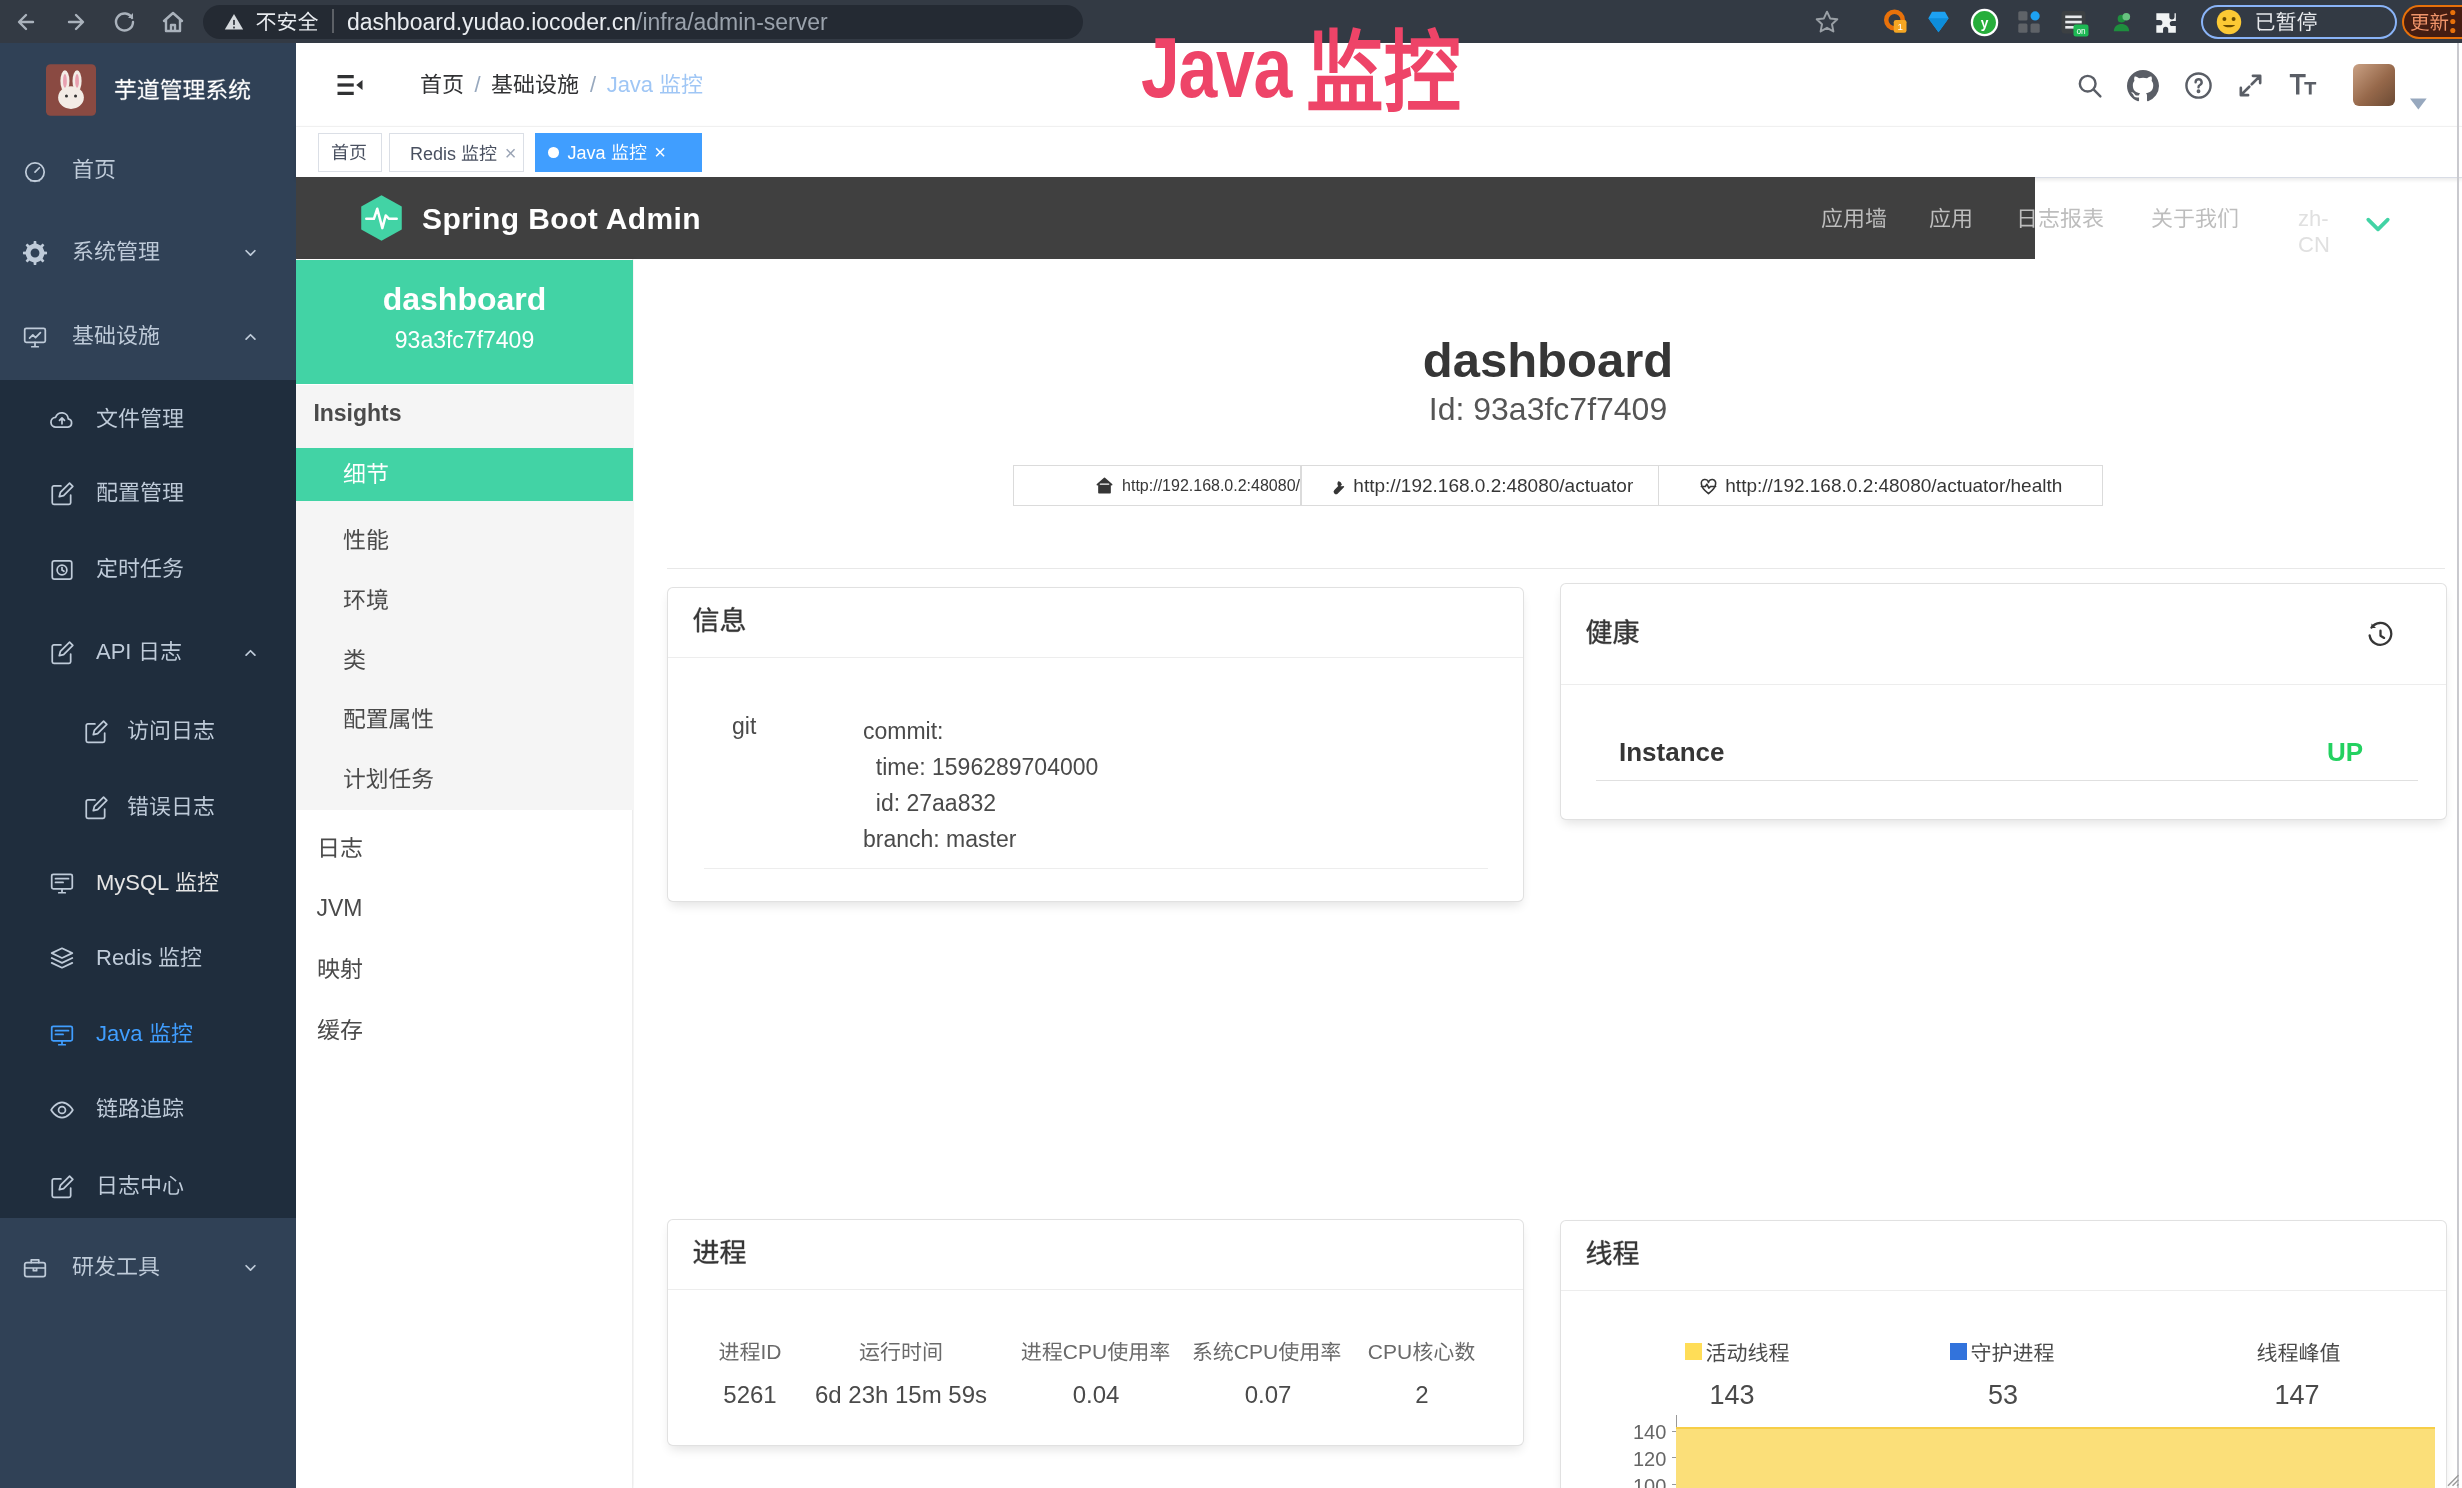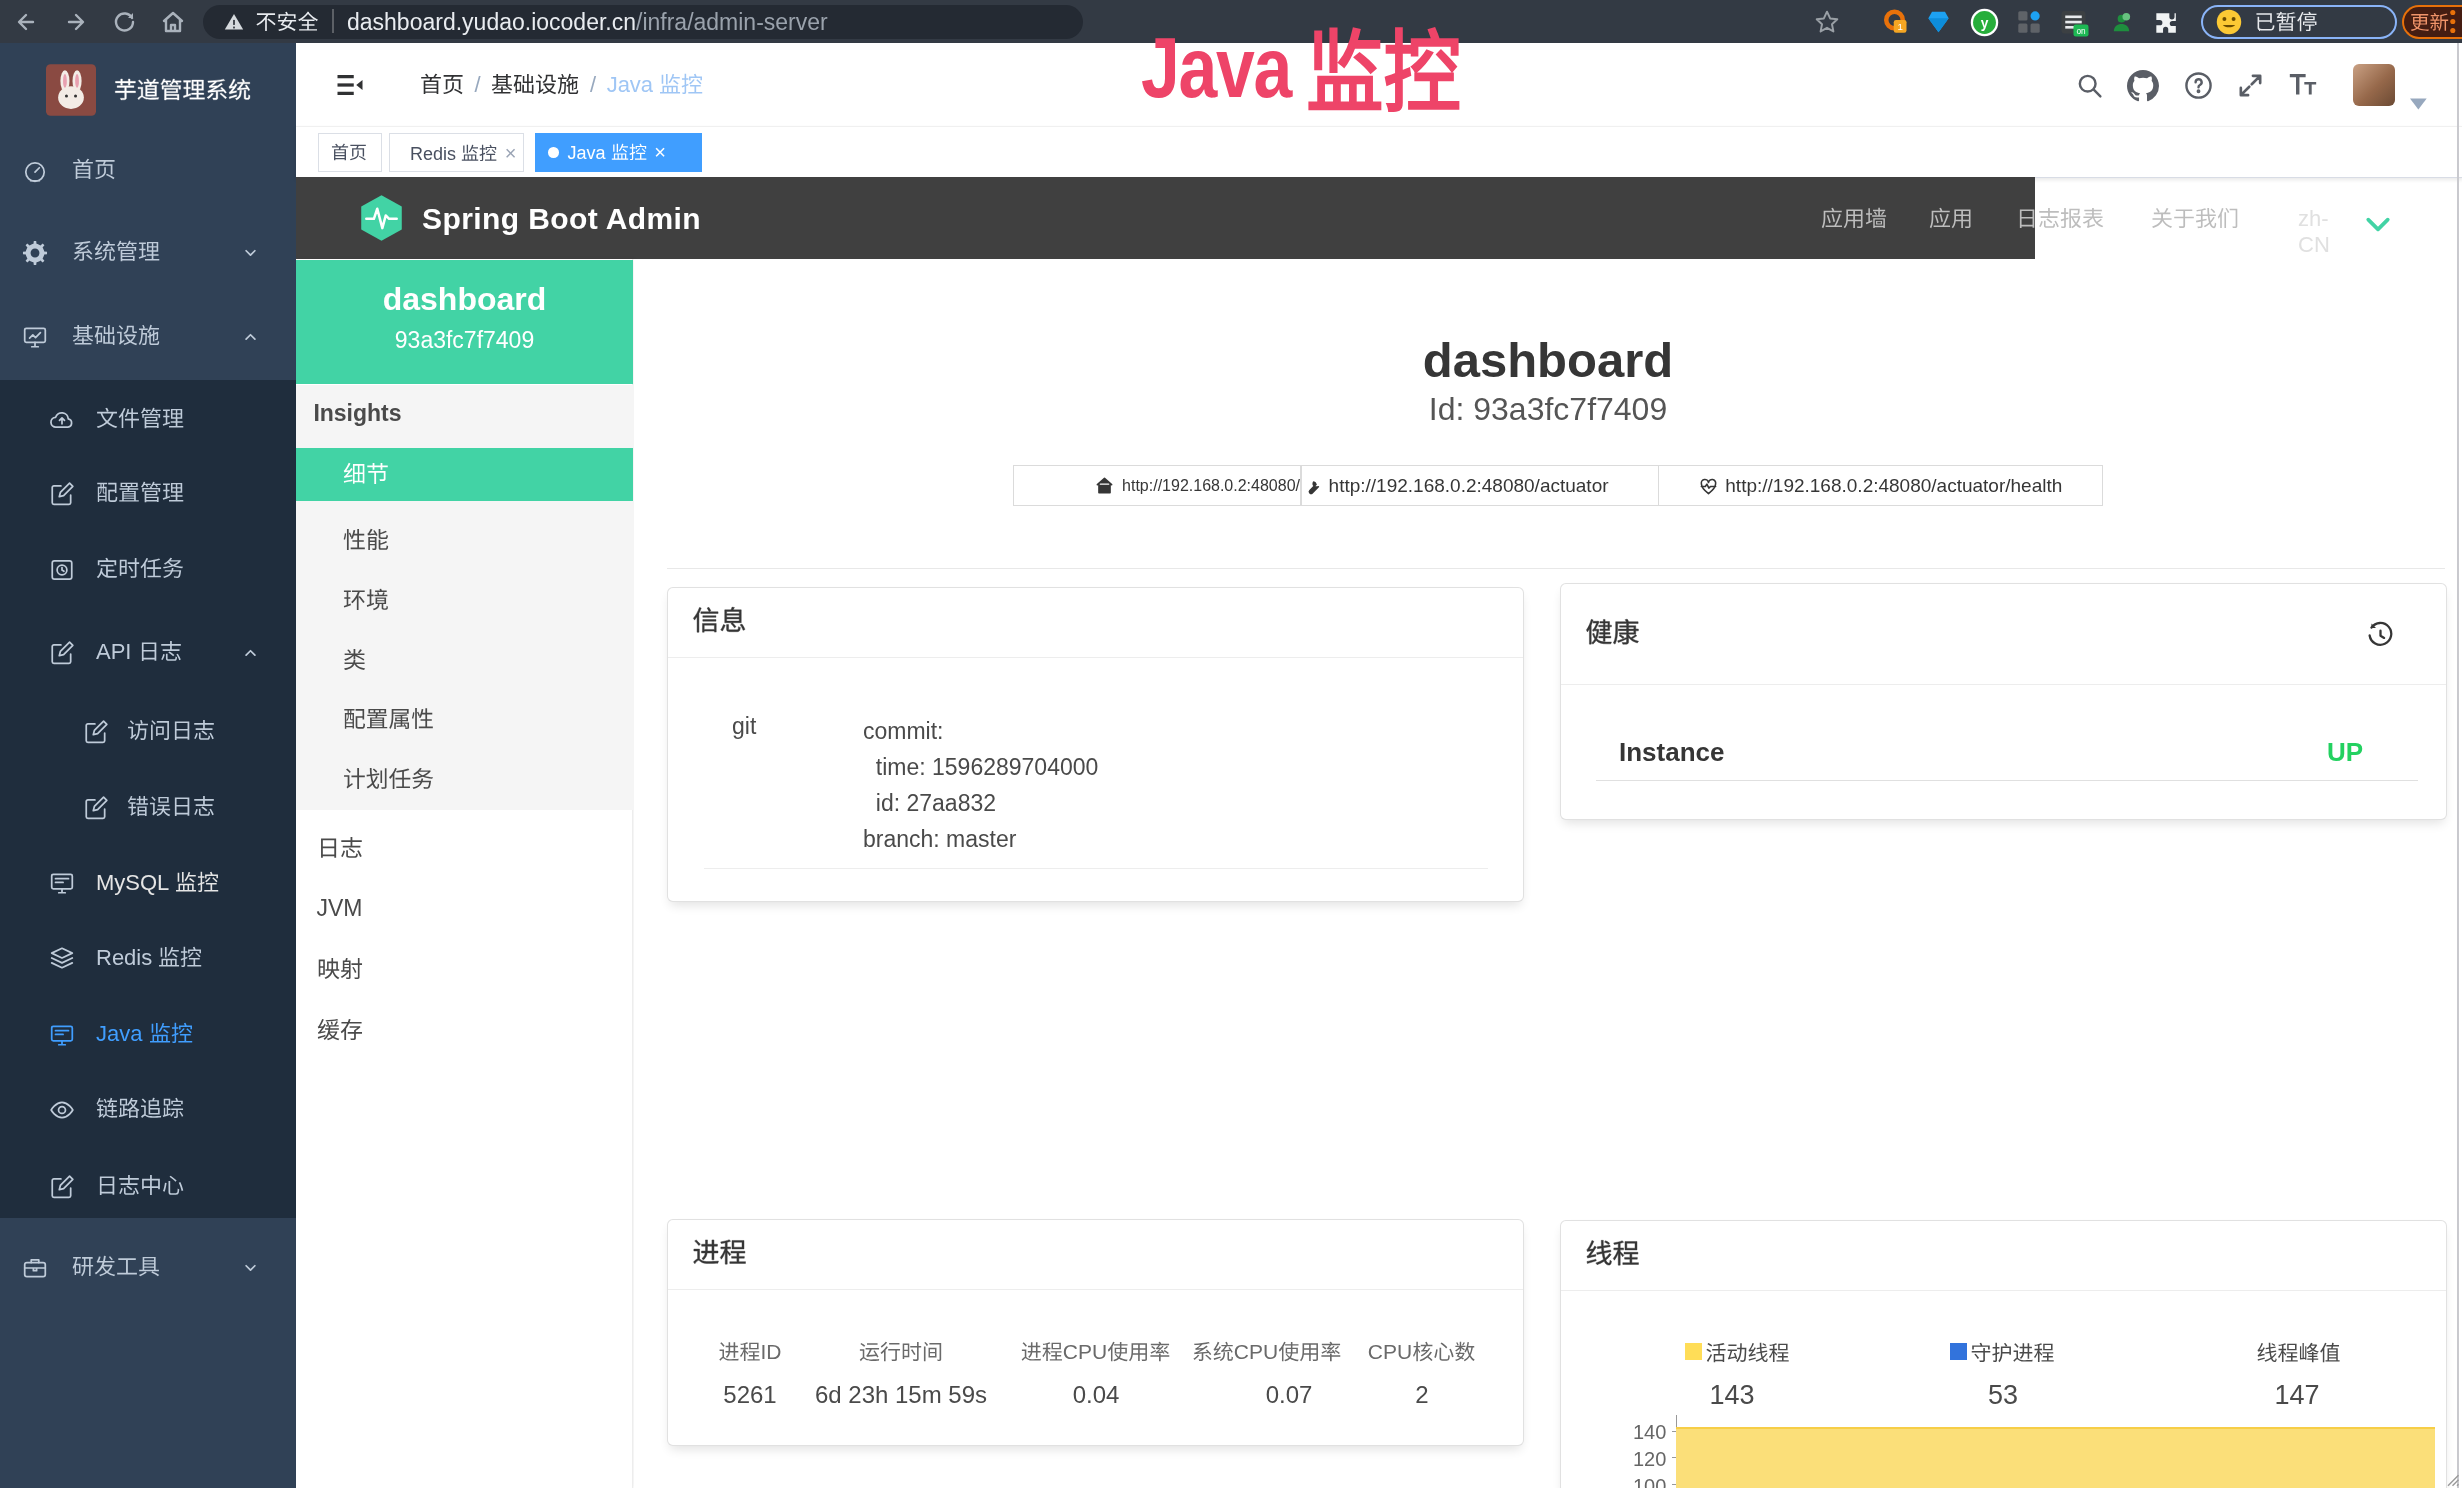--- a/index.html
+++ b/index.html
@@ -505,21 +505,21 @@
         <use href="#u7f13"></use>
         <use href="#u5b58" x="1000"></use>
       </svg></div>
   </div>
 <div class="ab" style="left:634px;top:259px;width:1828px;height:1229px;background:#fff">
     <div class="ab" style="left:0;top:73px;width:1828px;text-align:center;color:#363636;font-size:49px;font-weight:bold">dashboard</div>
     <div class="ab" style="left:0;top:132px;width:1828px;text-align:center;color:#555;font-size:32px">Id: 93a3fc7f7409</div>
     <div class="ab" style="left:379px;top:206px;width:288px;height:41px;border:0.8px solid #dbdbdb;background:#fff;font-size:16px;color:#363636;line-height:39px;text-align:right;white-space:nowrap"><svg class="ic" style="width:19px;height:19px;stroke:#363636;stroke-width:2;vertical-align:-3.8px" viewBox="0 0 24 24">
         <path d="M3 11l9-8 9 8M5 9.5V21h14V9.5" fill="#363636"></path>
       </svg><span style="margin-left:7.6px">http://192.168.0.2:48080/</span></div>
-    <div class="ab" style="left:667px;top:206px;width:358px;height:41px;border:0.8px solid #dbdbdb;background:#fff;font-size:19px;color:#363636;line-height:39px;text-align:left;white-space:nowrap"><svg class="ic" style="width:19px;height:19px;stroke:#363636;stroke-width:2;vertical-align:-3.8px" viewBox="0 0 24 24">
+    <div class="ab" style="left:667px;top:206px;width:358px;height:41px;border:0.8px solid #dbdbdb;background:#fff;font-size:19px;color:#363636;line-height:39px;text-align:center;white-space:nowrap"><svg class="ic" style="width:19px;height:19px;stroke:#363636;stroke-width:2;vertical-align:-3.8px" viewBox="0 0 24 24">
         <path d="M14.7 6.3a4.5 4.5 0 0 0 6 6L13 20a2.1 2.1 0 0 1-3-3l7.7-7.7a4.5 4.5 0 0 0-3-3z" fill="#363636"></path>
       </svg><span style="margin-left:7.6px">http://192.168.0.2:48080/actuator</span></div>
     <div class="ab" style="left:1024px;top:206px;width:445px;height:41px;border:0.8px solid #dbdbdb;background:#fff;font-size:19px;color:#363636;line-height:39px;text-align:center;white-space:nowrap"><svg class="ic" style="width:19px;height:19px;stroke:#363636;stroke-width:2;vertical-align:-3.8px" viewBox="0 0 24 24">
         <path d="M12 21S3 14 3 8.5A4.5 4.5 0 0 1 12 7a4.5 4.5 0 0 1 9 1.5C21 14 12 21 12 21z"></path>
         <path d="M3 12h5l2-3 2.5 5 2-2h6.5"></path>
       </svg><span style="margin-left:7.6px">http://192.168.0.2:48080/actuator/health</span></div>
     <div class="ab" style="left:33px;top:309px;width:1778px;height:0.8px;background:#e8e8e8"></div>
     <div class="ab" style="left:33px;top:328px;width:857px;height:315px;background:#fff;border-radius:6px;border:0.8px solid rgba(10,10,10,.12);box-shadow:0 6px 10.6px -3px rgba(10,10,10,.12)">
       <div style="height:70px;border-bottom:0.8px solid #ededed;position:relative">
         <div style="position:absolute;left:24px;top:50%;transform:translateY(-54%);font-size:27px;font-weight:bold;color:#363636"><svg class="ck" style="width:55px;height:27px;vertical-align:-3.6px" viewBox="0 0 2000 1000">
@@ -584,21 +584,21 @@
           </svg></div>
         <div style="position:absolute;left:428px;top:91px;transform:translateX(-50%);font-size:24px;color:#4a4a4a;white-space:nowrap">0.04</div>
         <div style="position:absolute;left:599px;top:50px;transform:translateX(-50%);font-size:21px;color:#6a6a6a;white-space:nowrap"><svg class="ck" style="width:42px;height:21px;vertical-align:-2.7px" viewBox="0 0 2000 1000">
             <use href="#u7cfb"></use>
             <use href="#u7edf" x="1000"></use>
           </svg>CPU<svg class="ck" style="width:64px;height:21px;vertical-align:-2.7px" viewBox="0 0 3000 1000">
             <use href="#u4f7f"></use>
             <use href="#u7528" x="1000"></use>
             <use href="#u7387" x="2000"></use>
           </svg></div>
-        <div style="position:absolute;left:621px;top:91px;transform:translateX(-50%);font-size:24px;color:#4a4a4a;white-space:nowrap">0.07</div>
+        <div style="position:absolute;left:600px;top:91px;transform:translateX(-50%);font-size:24px;color:#4a4a4a;white-space:nowrap">0.07</div>
         <div style="position:absolute;left:754px;top:50px;transform:translateX(-50%);font-size:21px;color:#6a6a6a;white-space:nowrap">CPU<svg class="ck" style="width:64px;height:21px;vertical-align:-2.7px" viewBox="0 0 3000 1000">
             <use href="#u6838"></use>
             <use href="#u5fc3" x="1000"></use>
             <use href="#u6570" x="2000"></use>
           </svg></div>
         <div style="position:absolute;left:754px;top:91px;transform:translateX(-50%);font-size:24px;color:#4a4a4a;white-space:nowrap">2</div>
       </div>
     </div>
     <div class="ab" style="left:926px;top:961px;width:887px;height:273px;background:#fff;border-radius:6px;border:0.8px solid rgba(10,10,10,.12);box-shadow:0 6px 10.6px -3px rgba(10,10,10,.12)">
       <div style="height:70px;border-bottom:0.8px solid #ededed;position:relative">

